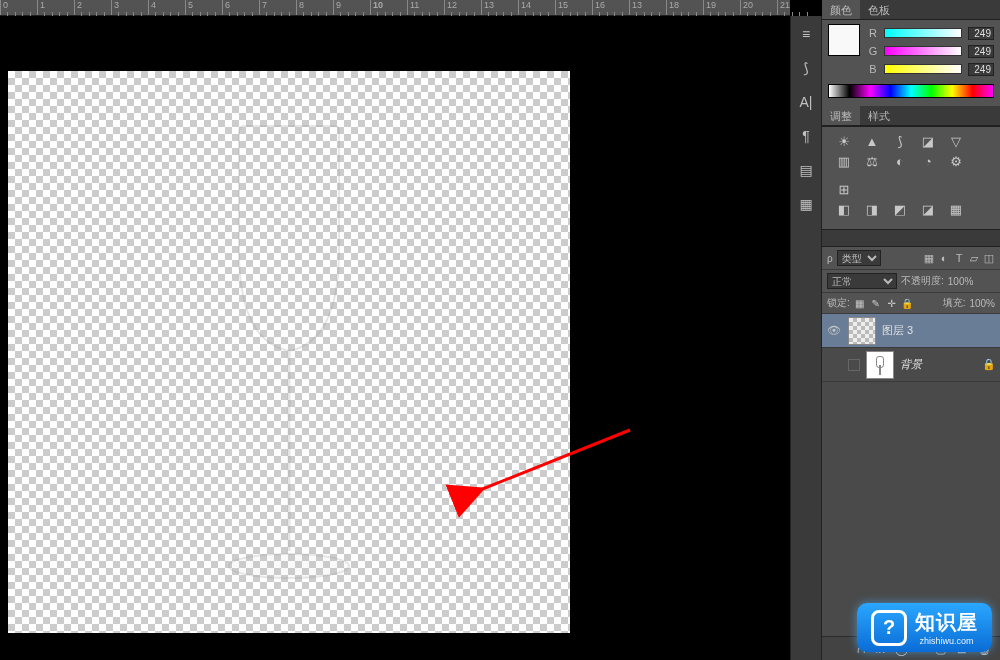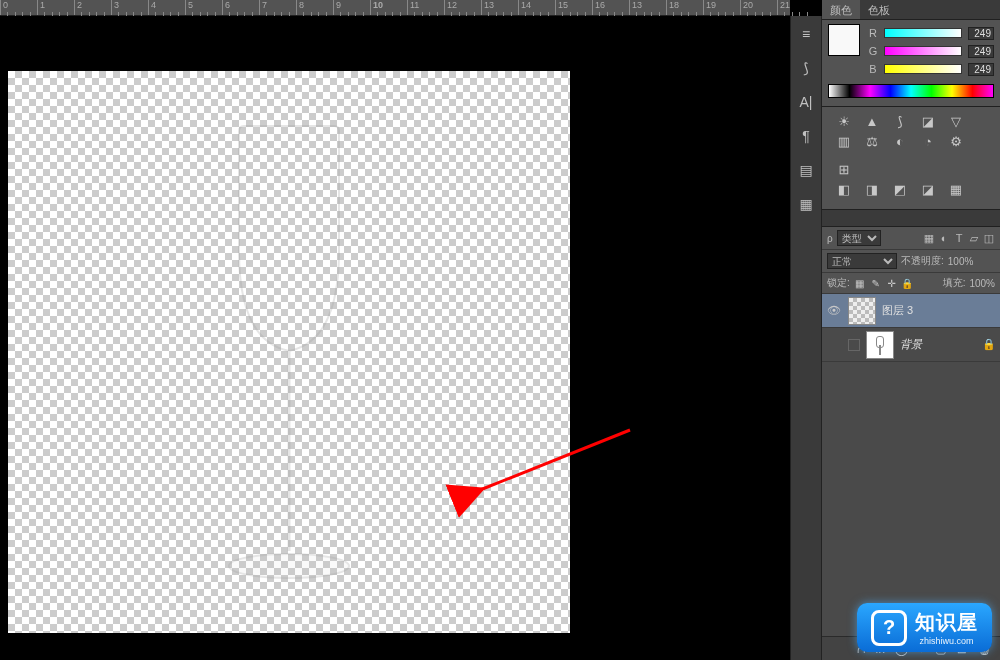--- a/index.html
+++ b/index.html
@@ -266,20 +266,24 @@
           <div class="color-row">
             <span class="color-label">B</span>
             <div class="color-slider" style="background:linear-gradient(90deg,#ffff00,#ffffff)"></div>
             <span class="color-val">249</span>
           </div>
         </div>
     </div>
     <div class="spectrum"></div>
   </div>
 
+  <div class="panel-tabs">
+    <div class="tab active">调整</div>
+    <div class="tab">样式</div>
+  </div>
   <div class="adj-panel">
     <div class="adj-icons">
       <span>☀</span>
       <span>▲</span>
       <span>⟆</span>
       <span>◪</span>
       <span>▽</span>
     </div>
     <div class="adj-icons">
       <span>▥</span>

